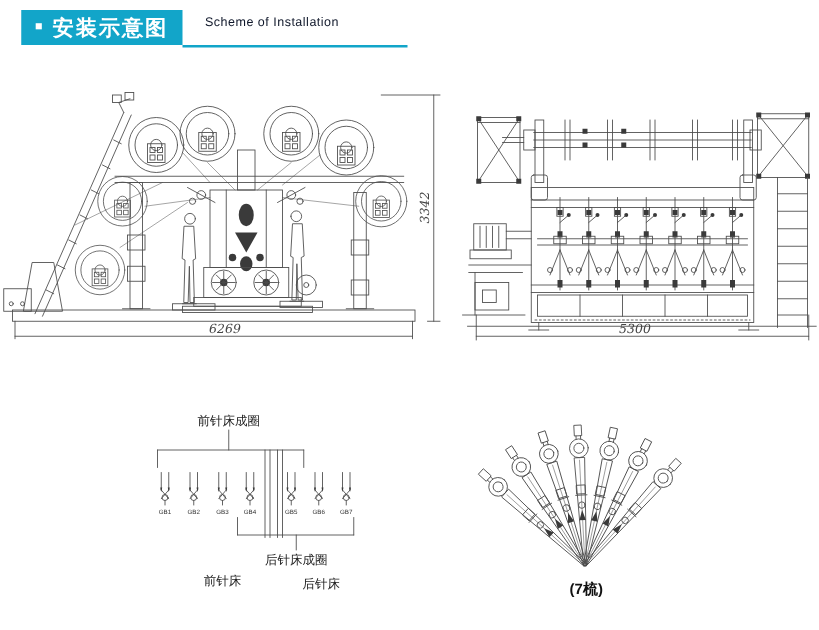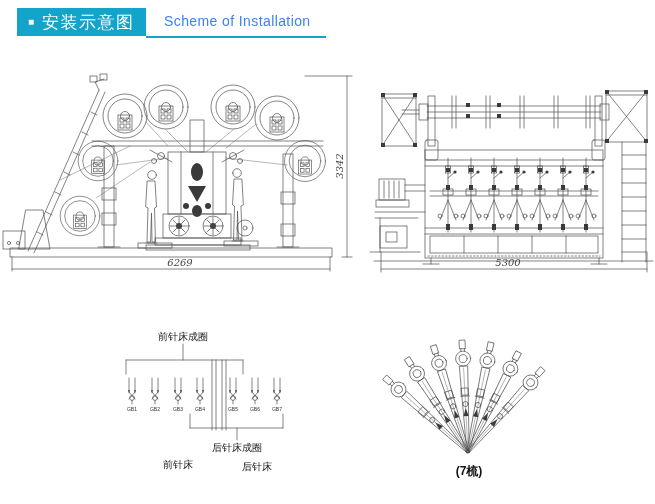--- a/index.html
+++ b/index.html
@@ -7,24 +7,24 @@
     width:655px; height:504px; position:relative; background:#ffffff;
     font-family:"Liberation Sans", sans-serif; overflow:hidden;
   }
   
   .hdr-block {
     position:absolute; left:17px; top:8px; width:129px; height:28px;
     background:#12a5c9; color:#ffffff; display:flex; align-items:center;
     padding-left:11px; box-sizing:border-box; gap:8px;
   }
   .hdr-bullet { font-size:10px; line-height:1; }
-  .hdr-title  { font-size:17px; font-weight:normal; letter-spacing:1.5px; }
+  .hdr-title  { font-size:17px; font-weight:bold; letter-spacing:1.5px; }
   .hdr-en {
-    position:absolute; left:164px; top:13px; font-size:14px;
-    color:#3b82f6; letter-spacing:.4px;
+    position:absolute; left:164px; top:13px; font-size:10px;
+    color:#0f172a; letter-spacing:.4px;
   }
   .hdr-underline {
     position:absolute; left:146px; top:36px; width:180px; height:2px;
     background:#12a5c9;
   }
   
   svg { position:absolute; left:0; top:0; }
   .ln   { fill:none; stroke:#4d4d4d; stroke-width:.7; stroke-linecap:round; }
   .thin { stroke-width:.4; }
   .fl   { fill:#3a3a3a; stroke:none; }

